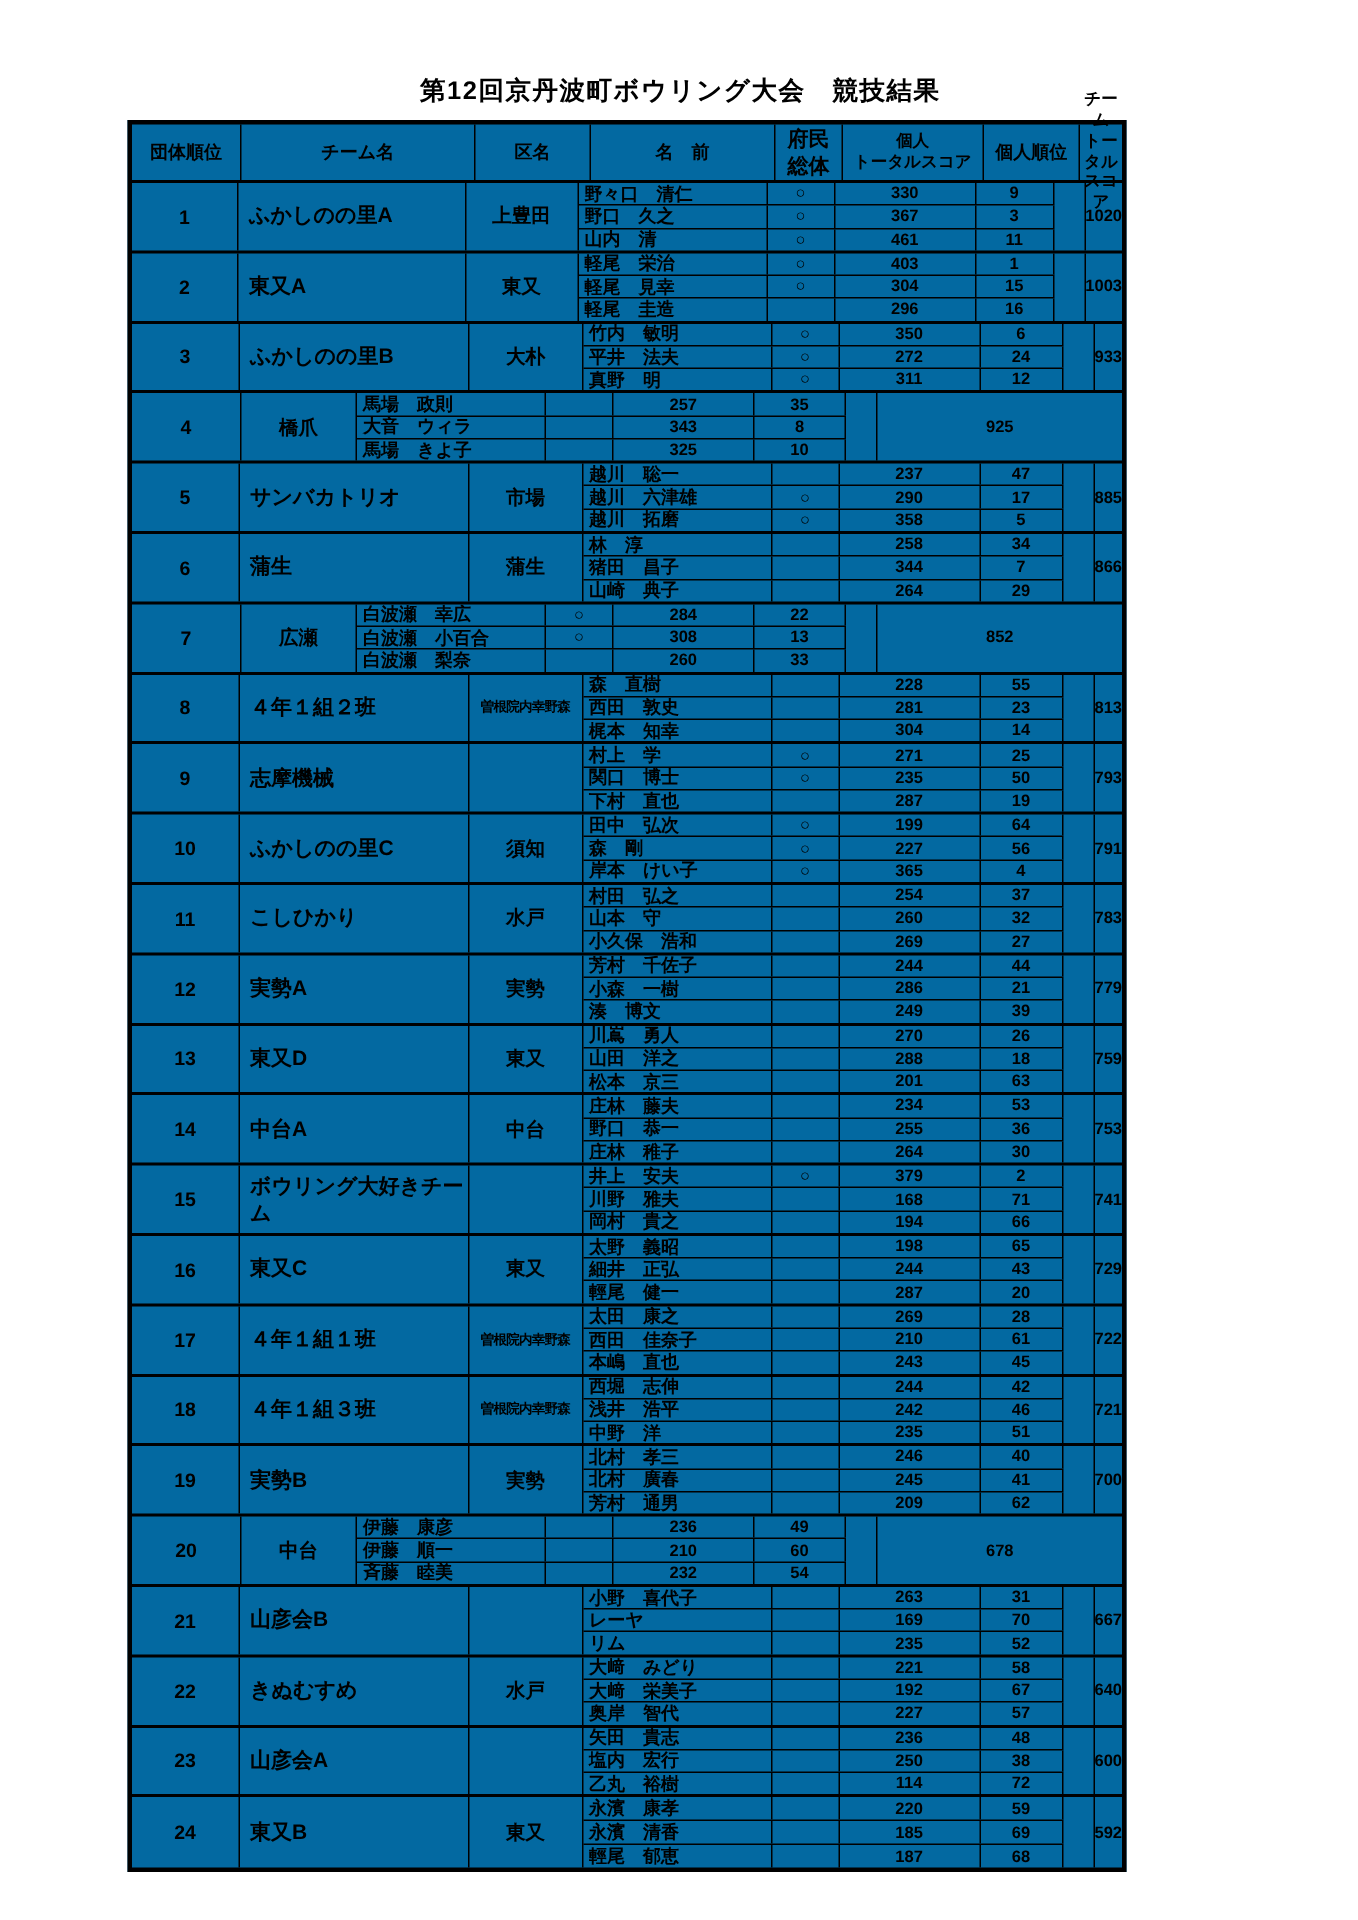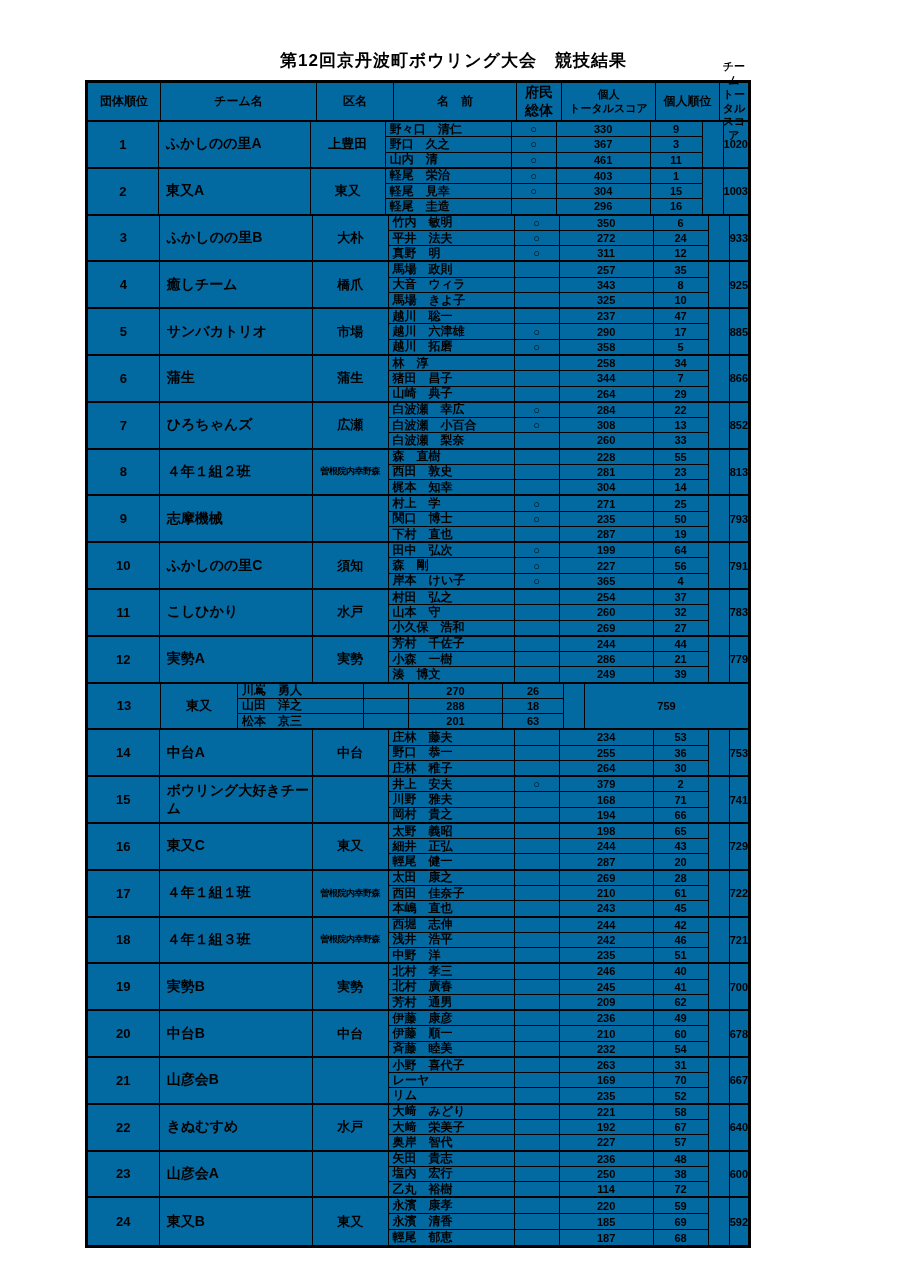--- a/index.html
+++ b/index.html
@@ -169,21 +169,20 @@
             <div class="m-name">真野　明</div>
             <div class="m-fumin">○</div>
             <div class="m-score">311</div>
             <div class="m-rank">12</div>
           </div>
         </div>
         <div class="c-tscore">933</div>
       </div>
       <div class="team-block">
         <div class="td c-rank w-rank">4</div>
-        <div class="td c-team">癒しチーム</div>
         <div class="td c-dist w-dist">橋爪</div>
         <div class="members">
           <div class="member-row">
             <div class="m-name">馬場　政則</div>
             <div class="m-fumin"></div>
             <div class="m-score">257</div>
             <div class="m-rank">35</div>
           </div>
           <div class="member-row">
             <div class="m-name">大音　ウィラ</div>
@@ -247,21 +246,20 @@
             <div class="m-name">山崎　典子</div>
             <div class="m-fumin"></div>
             <div class="m-score">264</div>
             <div class="m-rank">29</div>
           </div>
         </div>
         <div class="c-tscore">866</div>
       </div>
       <div class="team-block">
         <div class="td c-rank w-rank">7</div>
-        <div class="td c-team">ひろちゃんズ</div>
         <div class="td c-dist w-dist">広瀬</div>
         <div class="members">
           <div class="member-row">
             <div class="m-name">白波瀬　幸広</div>
             <div class="m-fumin">○</div>
             <div class="m-score">284</div>
             <div class="m-rank">22</div>
           </div>
           <div class="member-row">
             <div class="m-name">白波瀬　小百合</div>
@@ -403,20 +401,21 @@
             <div class="m-name">湊　博文</div>
             <div class="m-fumin"></div>
             <div class="m-score">249</div>
             <div class="m-rank">39</div>
           </div>
         </div>
         <div class="c-tscore">779</div>
       </div>
       <div class="team-block">
         <div class="td c-rank w-rank">13</div>
+        <div class="td c-team">東又D</div>
         <div class="td c-dist w-dist">東又</div>
         <div class="members">
           <div class="member-row">
             <div class="m-name">川嶌　勇人</div>
             <div class="m-fumin"></div>
             <div class="m-score">270</div>
             <div class="m-rank">26</div>
           </div>
           <div class="member-row">
             <div class="m-name">山田　洋之</div>
@@ -584,21 +583,20 @@
             <div class="m-name">芳村　通男</div>
             <div class="m-fumin"></div>
             <div class="m-score">209</div>
             <div class="m-rank">62</div>
           </div>
         </div>
         <div class="c-tscore">700</div>
       </div>
       <div class="team-block">
         <div class="td c-rank w-rank">20</div>
-        <div class="td c-team">中台B</div>
         <div class="td c-dist w-dist">中台</div>
         <div class="members">
           <div class="member-row">
             <div class="m-name">伊藤　康彦</div>
             <div class="m-fumin"></div>
             <div class="m-score">236</div>
             <div class="m-rank">49</div>
           </div>
           <div class="member-row">
             <div class="m-name">伊藤　順一</div>

